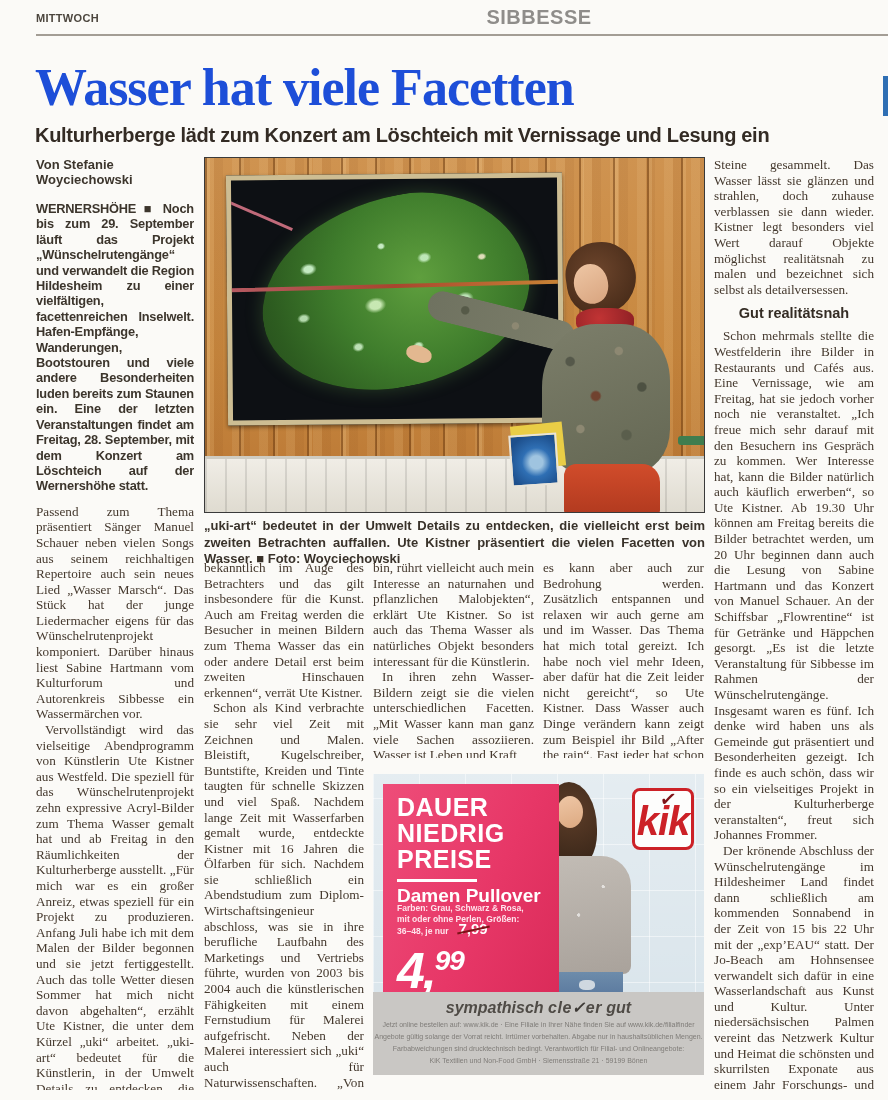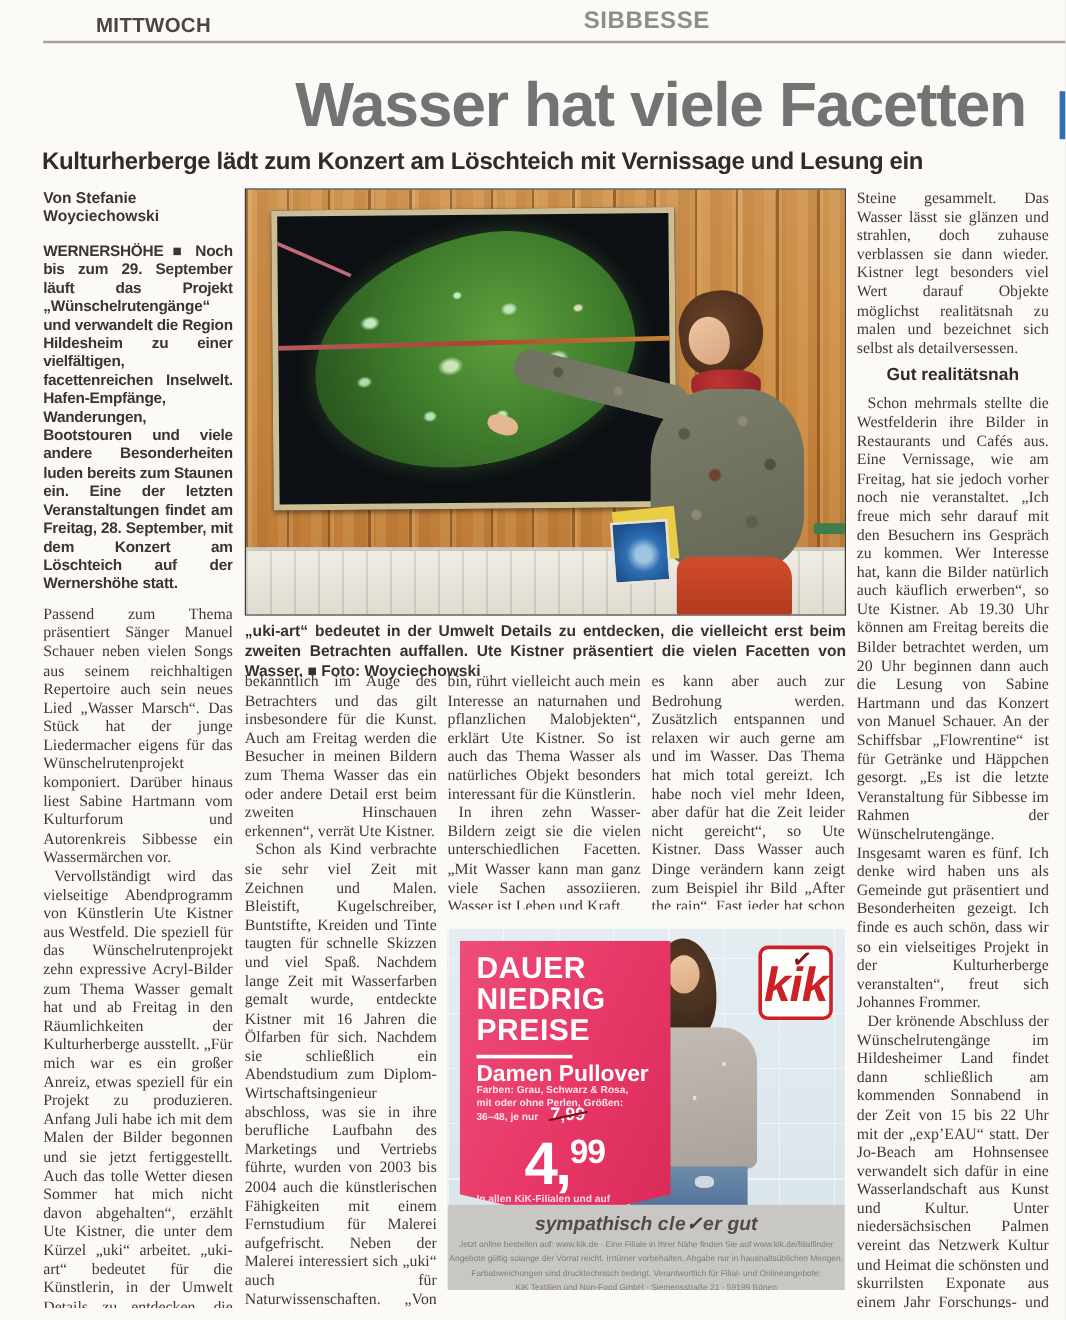--- a/index.html
+++ b/index.html
@@ -3,31 +3,31 @@
 <meta charset="utf-8">
 <style>
   * { margin:0; padding:0; box-sizing:border-box; }
   html,body { background:#e8e6e2; }
   .page {
     position:relative; width:888px; height:1100px; margin:0 auto;
     background:#fbfaf7; overflow:hidden;
     font-family:"Liberation Sans", sans-serif; color:#443a30;
   }
   
-  .weekday { position:absolute; left:36px; top:12px; font-size:17px; font-weight:bold;
-             letter-spacing:.3px; color:#4c463e;margin-left:44px; }
+  .weekday { position:absolute; left:36px; top:12px; font-size:11px; font-weight:bold;
+             letter-spacing:.3px; color:#4c463e; }
   .section  { position:absolute; left:0; right:0; top:6px; text-align:center;
              font-size:20px; font-weight:bold; letter-spacing:.5px; color:#8f8d8a;
              transform:translateX(95px); }
   .header-rule { position:absolute; left:36px; right:0; top:34px; height:2px; background:#a39d95; }
   .blue-sliver { position:absolute; right:0; top:76px; width:5px; height:40px; background:#2f6fb4; }
 
   
-  .headline { position:absolute; left:35px; width:820px; top:58px; text-align:right;
-              font-size:52px; font-weight:bold; letter-spacing:-1px; color:#737373; }
+  .headline { position:absolute; left:35px; width:820px; top:58px; text-align:left;
+              font-size:52px; font-weight:bold; letter-spacing:-1px; color:#1d4ed8;font-family:Liberation Serif, serif; }
   .subheadline { position:absolute; left:35px; width:820px; top:124px; 
               font-size:20px; font-weight:bold; letter-spacing:-.3px; color:#332b24; }
 
   
   .col { position:absolute; overflow:hidden; text-align:justify; }
   .col p.serif { font-family:"Liberation Serif", serif; font-size:13.2px; line-height:15.6px;
                  color:#44382d; }
   .col p.indent { text-indent:9px; }
   .byline { font-size:13px; font-weight:bold; color:#3c352c; margin-bottom:14px; text-align:left; }
   .lead   { font-size:12.8px; line-height:15.4px; font-weight:bold; letter-spacing:-.2px;
@@ -157,26 +157,26 @@
       clip-path:polygon(0 0, 100% 0, 100% 91%, 50% 100%, 0 91%);
       color:#ffffff; padding:10px 12px 0 14px; }
   .ribbon-line { font-size:25px; line-height:26px; font-weight:bold; letter-spacing:.5px; }
   .ribbon-divider { width:80px; height:3px; background:#ffffff; margin:7px 0 6px 0; }
   .ad-product { font-size:19px; font-weight:bold; line-height:15px; }
   .ad-detail { font-size:8.5px; line-height:10.5px; font-weight:bold; color:#ffe3ec; }
   .old-price { display:inline-block; position:relative; font-size:15px; font-weight:bold;
       color:#ffffff; margin-left:10px; }
   .old-price .strike { position:absolute; left:-2px; right:-2px; top:45%; height:2px;
       background:#7e1418; transform:rotate(-12deg); }
-  .big-price { margin-top:1px; font-weight:bold; color:#ffffff;
-      font-size:50px; line-height:46px; letter-spacing:-2px;margin-left:40px; }
+  .big-price { margin-top:1px; font-weight:bold; font-style:italic; color:#ffffff;
+      font-size:50px; line-height:46px; letter-spacing:-2px; }
   .big-price sup { font-size:28px; letter-spacing:-1px; }
   .ad-channel { font-size:8.5px; font-weight:bold; color:#ffd7e2; margin-top:2px; }
   .ad-url { font-size:15px; font-weight:bold; letter-spacing:.3px; margin-top:1px; }
-  .ad-footer { position:absolute; left:0; right:0; bottom:0; height:71px; background:#c9c7c4;
+  .ad-footer { position:absolute; left:0; right:0; bottom:0; height:83px; background:#c9c7c4;
       text-align:center; padding-top:6px; }
   .slogan { font-size:16px; font-weight:bold; font-style:italic; color:#4f4b46; }
   .slogan .script { letter-spacing:.5px; }
   .slogan .check { color:#3f3b37; }
   .fineprint { font-size:7px; line-height:9px; color:#7f7c78; margin-top:3px; }
 </style>
 </head>
 <body>
 
 <div class="page">

